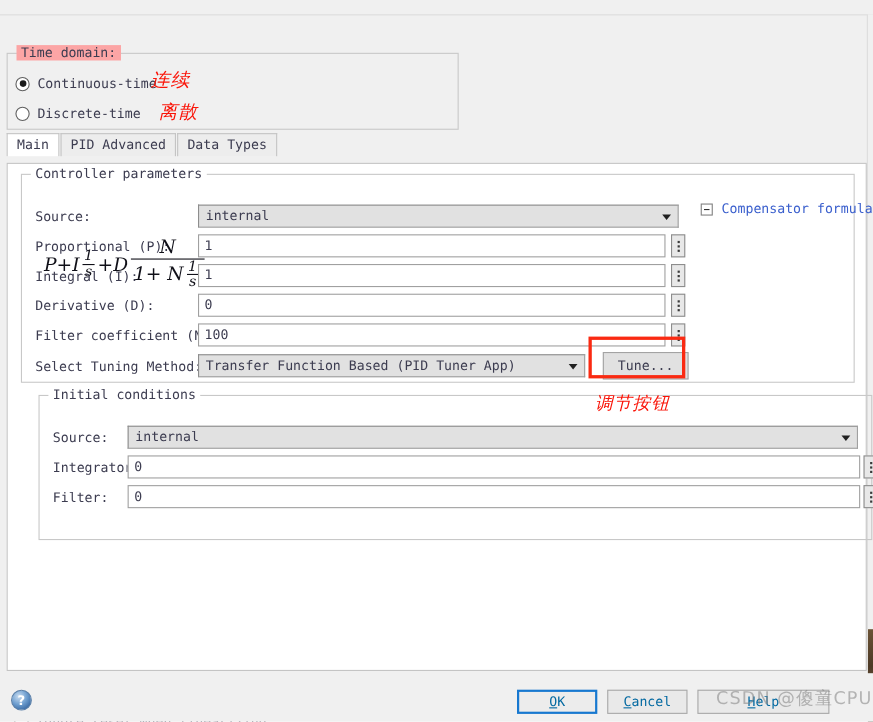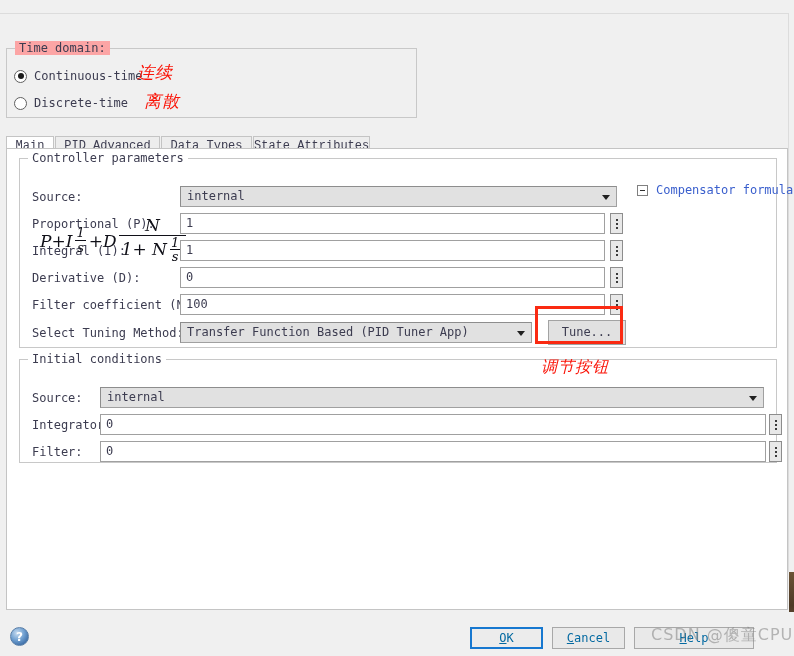--- a/index.html
+++ b/index.html
@@ -158,22 +158,22 @@
     border: 3px solid #fa2a12;
     background: transparent;
   }
   #annot-box-tune {
     left: 535px; top: 306px; width: 88px; height: 38px;
   }
 
   
   .tabs {
     position: absolute;
-    left: 6px; top: 136px;
-    width: 782px; height: 21px; font-family: Liberation Mono, monospace;
+    left: 6px; top: 121px;
+    width: 782px; height: 21px;
   }
   .tab {
     position: absolute;
     top: 0;
     height: 21px;
     box-sizing: border-box;
     border: 1px solid #c4c4c4;
     border-bottom: none;
     background: #ededed;
     line-height: 19px;
@@ -198,21 +198,21 @@
   }
 
   #group-controller-params {
     left: 12px; top: 9px; width: 758px; height: 190px;
   }
   #group-controller-params > .legend,
   #group-initial-cond > .legend {
     background: #ffffff;
   }
   #group-initial-cond {
-    left: 12px; top: 210px; width: 758px; height: 104px; padding-left: 44px;
+    left: 28px; top: 210px; width: 758px; height: 132px; padding-left: 44px;
   }
 
   .field-label {
     position: absolute;
     font-size: 12px;
     color: #3c3c50;
     white-space: nowrap;
   }
   .textbox {
     position: absolute;
@@ -446,21 +446,20 @@
     </label>
   </div>
 
   <div class="annot" id="annot-continuous">连续</div>
   <div class="annot" id="annot-discrete">离散</div>
 
   <div class="tabs">
     <div class="tab active" style="left:0px; width:48px;">Main</div>
     <div class="tab" style="left:49px; width:105px;">PID Advanced</div>
     <div class="tab" style="left:155px; width:91px;">Data Types</div>
-    <div class="tab" style="left:247px; width:117px;">State Attributes</div>
   </div>
 
   <div class="tab-body">
 
     <div class="group" id="group-controller-params">
       <span class="legend">Controller parameters</span>
 
       <span class="field-label" style="left:12px; top:31px;">Source:</span>
       <div class="combo readonly-combo" style="left:160px; top:27px; width:437px;">
         <span>internal</span>

